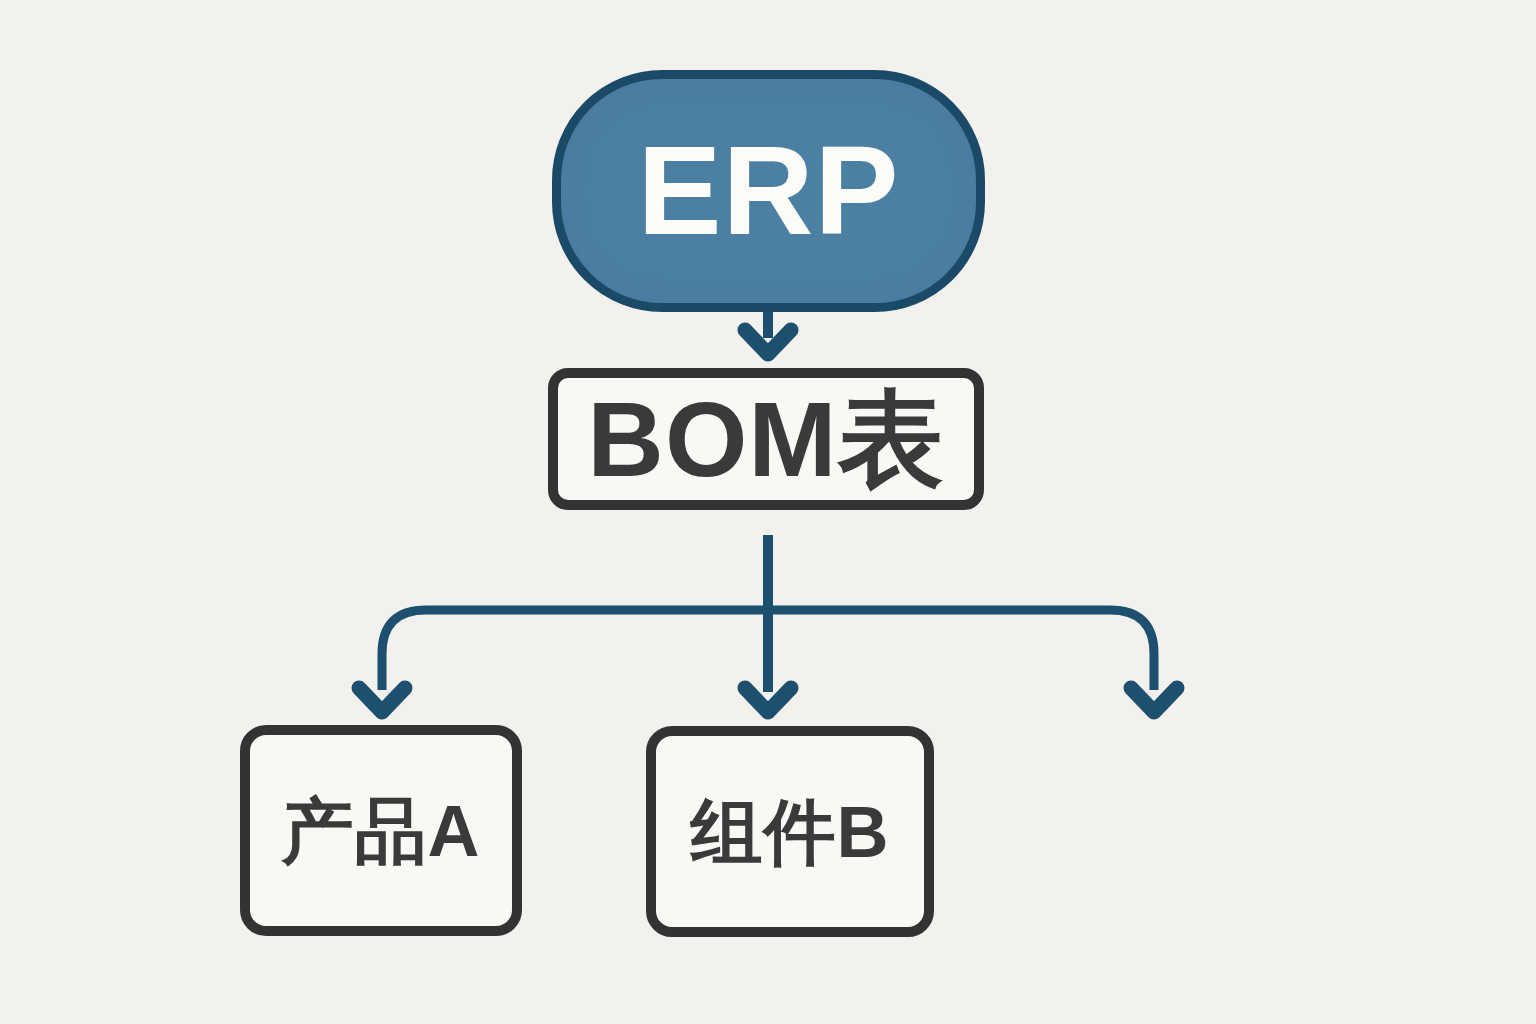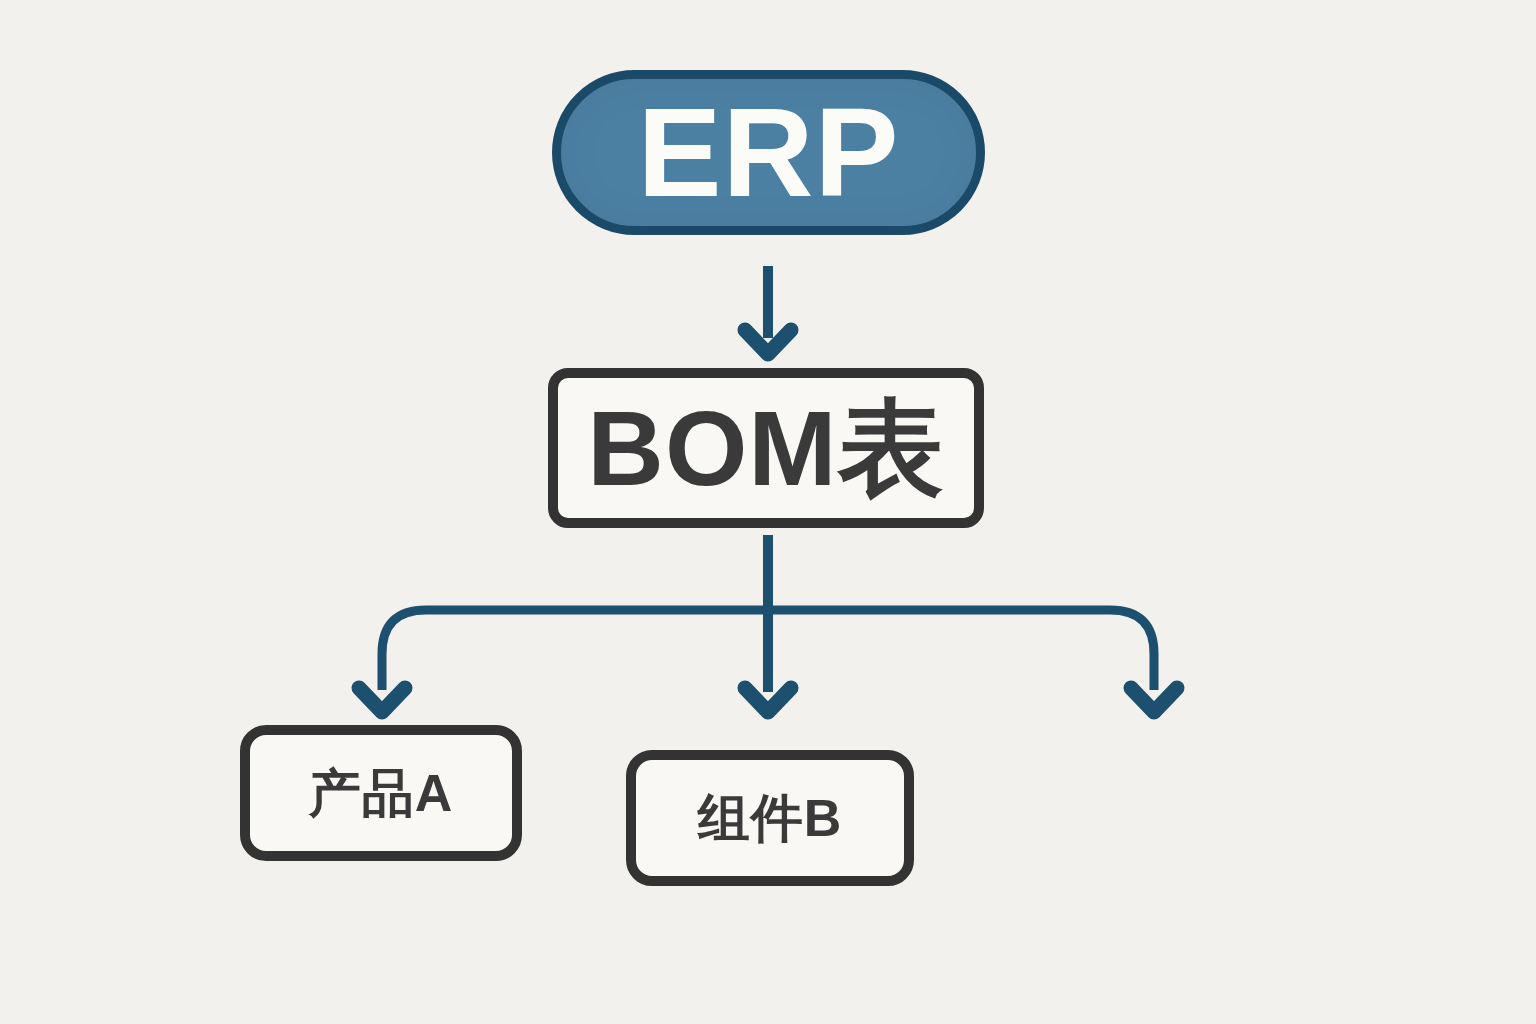--- a/index.html
+++ b/index.html
@@ -42,51 +42,51 @@
     justify-content: center;
     box-sizing: border-box;
     text-align: center;
     font-weight: 800;
     letter-spacing: 1px;
     user-select: none;
   }
 
   .node-root {
     left: 552px; top: 70px;
-    width: 433px; height: 165px;
+    width: 433px; height: 242px;
     background: var(--root-fill, #4c80a3);
     border: 9px solid var(--root-border, #1b4a68);
     border-radius: 110px;
     color: var(--root-text, #fbfbf8);
     font-size: 126px;
     box-shadow: inset 0 0 40px rgba(0,0,0,0.06);
   }
 
   .node-bom {
     left: 548px; top: 368px;
-    width: 436px; height: 160px;
+    width: 436px; height: 142px;
     background: var(--node-fill, #f9f8f4);
     border: 10px solid var(--node-border, #333333);
     border-radius: 20px;
     color: var(--node-text, #3a3a3a);
     font-size: 106px;
   }
 
   .node-child {
     top: 725px;
-    width: 282px; height: 136px;
+    width: 282px; height: 211px;
     background: var(--node-fill, #f9f8f4);
     border: 10px solid var(--node-border, #333333);
     border-radius: 26px;
     color: var(--node-text, #3a3a3a);
-    font-size: 52px;
+    font-size: 72px;
     text-align: right;
   }
   .node-child-1 { left: 240px; }
-  .node-child-2 { left: 626px; width: 288px; top: 726px; margin-top: 24px; }
+  .node-child-2 { left: 646px; width: 288px; top: 726px; }
   .node-child-3 { left: 1013px; }
 
   .node-label { display: inline-block; line-height: 1; }
 </style>
 </head>
 <body>
 
 <div class="stage">
 
   <svg class="connectors" viewBox="0 0 1536 1024" xmlns="http://www.w3.org/2000/svg" aria-hidden="true">

